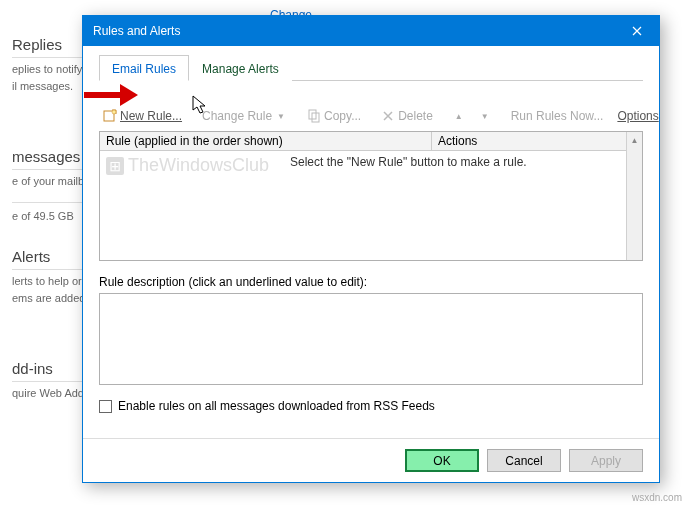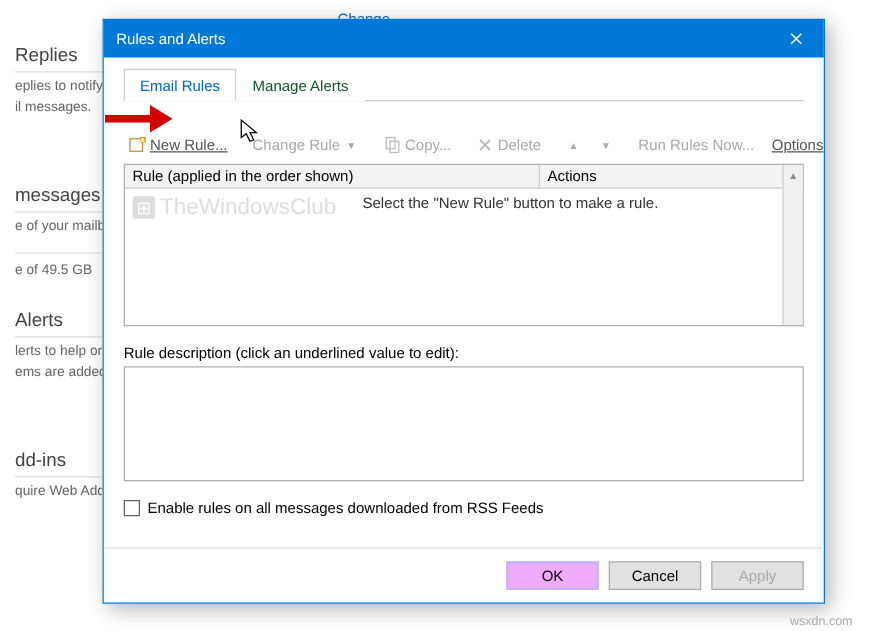--- a/index.html
+++ b/index.html
@@ -48,21 +48,21 @@
   .scroll .arr { height: 16px; display: flex; align-items: center; justify-content: center; font-size: 8px; color: #888; }
 
   .desc-label { font-size: 12px; margin: 14px 0 4px 0; }
   .desc-box { border: 1px solid #b0b0b0; height: 92px; }
 
   .rss-row { display: flex; align-items: center; gap: 6px; font-size: 12px; margin: 14px 0; }
   .rss-row .cb { width: 13px; height: 13px; border: 1px solid #666; }
 
   .btn-row { border-top: 1px solid #ddd; padding: 10px 16px; display: flex; justify-content: flex-end; gap: 8px; margin: 0 -16px; }
   .btn { min-width: 74px; height: 23px; font-size: 12px; border: 1px solid #adadad; background: #e1e1e1; display: flex; align-items: center; justify-content: center; }
-  .btn.primary { border: 2px solid #c4b5fd; background: #f0abfc; }
+  .btn.primary { border: 2px solid #15803d; background: #86efac; }
   .btn.disabled { color: #aaa; }
 
   
   .arrow { position: absolute; left: 82px; top: 80px; }
   .arrow svg { width: 56px; height: 30px; }
 
   
   .cursor { position: absolute; left: 192px; top: 95px; pointer-events: none; }
   .cursor svg { width: 16px; height: 20px; }
 

